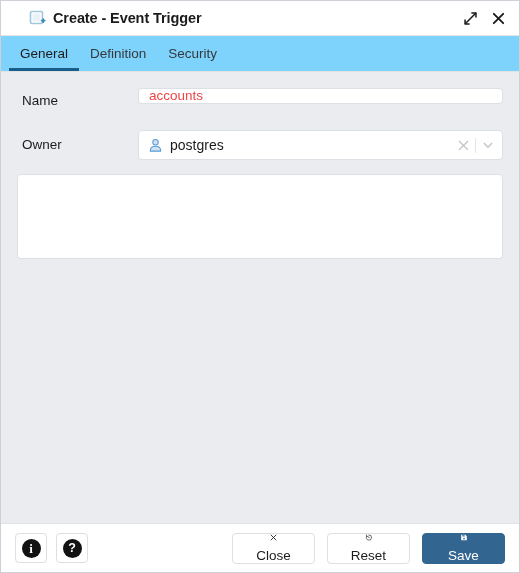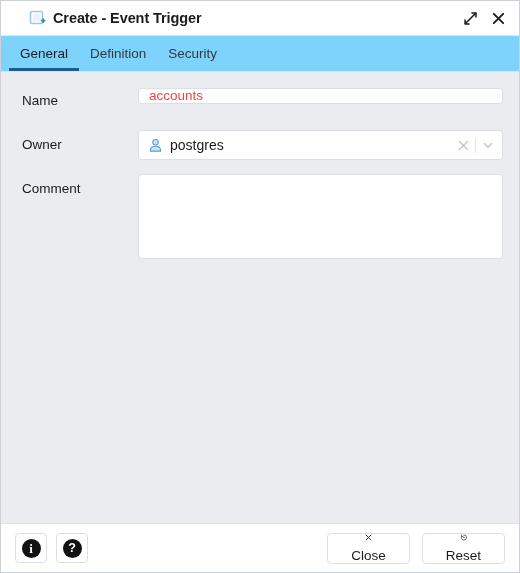--- a/index.html
+++ b/index.html
@@ -337,21 +337,20 @@
               <svg width="12" height="12" viewBox="0 0 12 12" aria-hidden="true">
                 <path d="M2.4 4.4 L6 8.2 L9.6 4.4" fill="none" stroke="#c3c6cc" stroke-width="1.5" stroke-linecap="round" stroke-linejoin="round"></path>
               </svg>
             </span>
           </span>
         </div>
       </div>
     </div>
 
     <div class="field-row">
-      <div class="field-label">Comment</div>
       <div class="field-control">
         <textarea class="textarea-input" placeholder="" style=""></textarea>
       </div>
     </div>
 
   </div>
 
   <div class="footer">
     <div class="footer-left">
       <button class="icon-btn">
@@ -370,16 +369,25 @@
         <span>Close</span>
       </button>
       <button class="btn">
         <svg width="14" height="14" viewBox="0 0 16 16" aria-hidden="true">
           <path d="M8 2.1 A5.9 5.9 0 1 1 2.6 5.6" fill="none" stroke="#1b1b1b" stroke-width="1.45" stroke-linecap="round"></path>
           <path d="M2.0 1.9 L2.5 5.9 L6.4 5.1" fill="none" stroke="#1b1b1b" stroke-width="1.45" stroke-linecap="round" stroke-linejoin="round"></path>
           <circle cx="8" cy="8" r="1.25" fill="#1b1b1b"></circle>
         </svg>
         <span>Reset</span>
       </button>
+      <button class="btn btn-primary">
+        <svg width="14" height="14" viewBox="0 0 16 16" aria-hidden="true">
+          <path d="M1.6 1.6 h9.4 l3.4 3.4 v9.4 h-12.8 z" fill="#ffffff"></path>
+          <rect x="4.4" y="1.6" width="5.6" height="4.1" fill="#326690"></rect>
+          <rect x="7.6" y="2.4" width="1.5" height="2.6" fill="#ffffff"></rect>
+          <circle cx="8" cy="10.6" r="1.9" fill="#326690"></circle>
+        </svg>
+        <span>Save</span>
+      </button>
     </div>
   </div>
 
 </div>
 
 </body></html>

